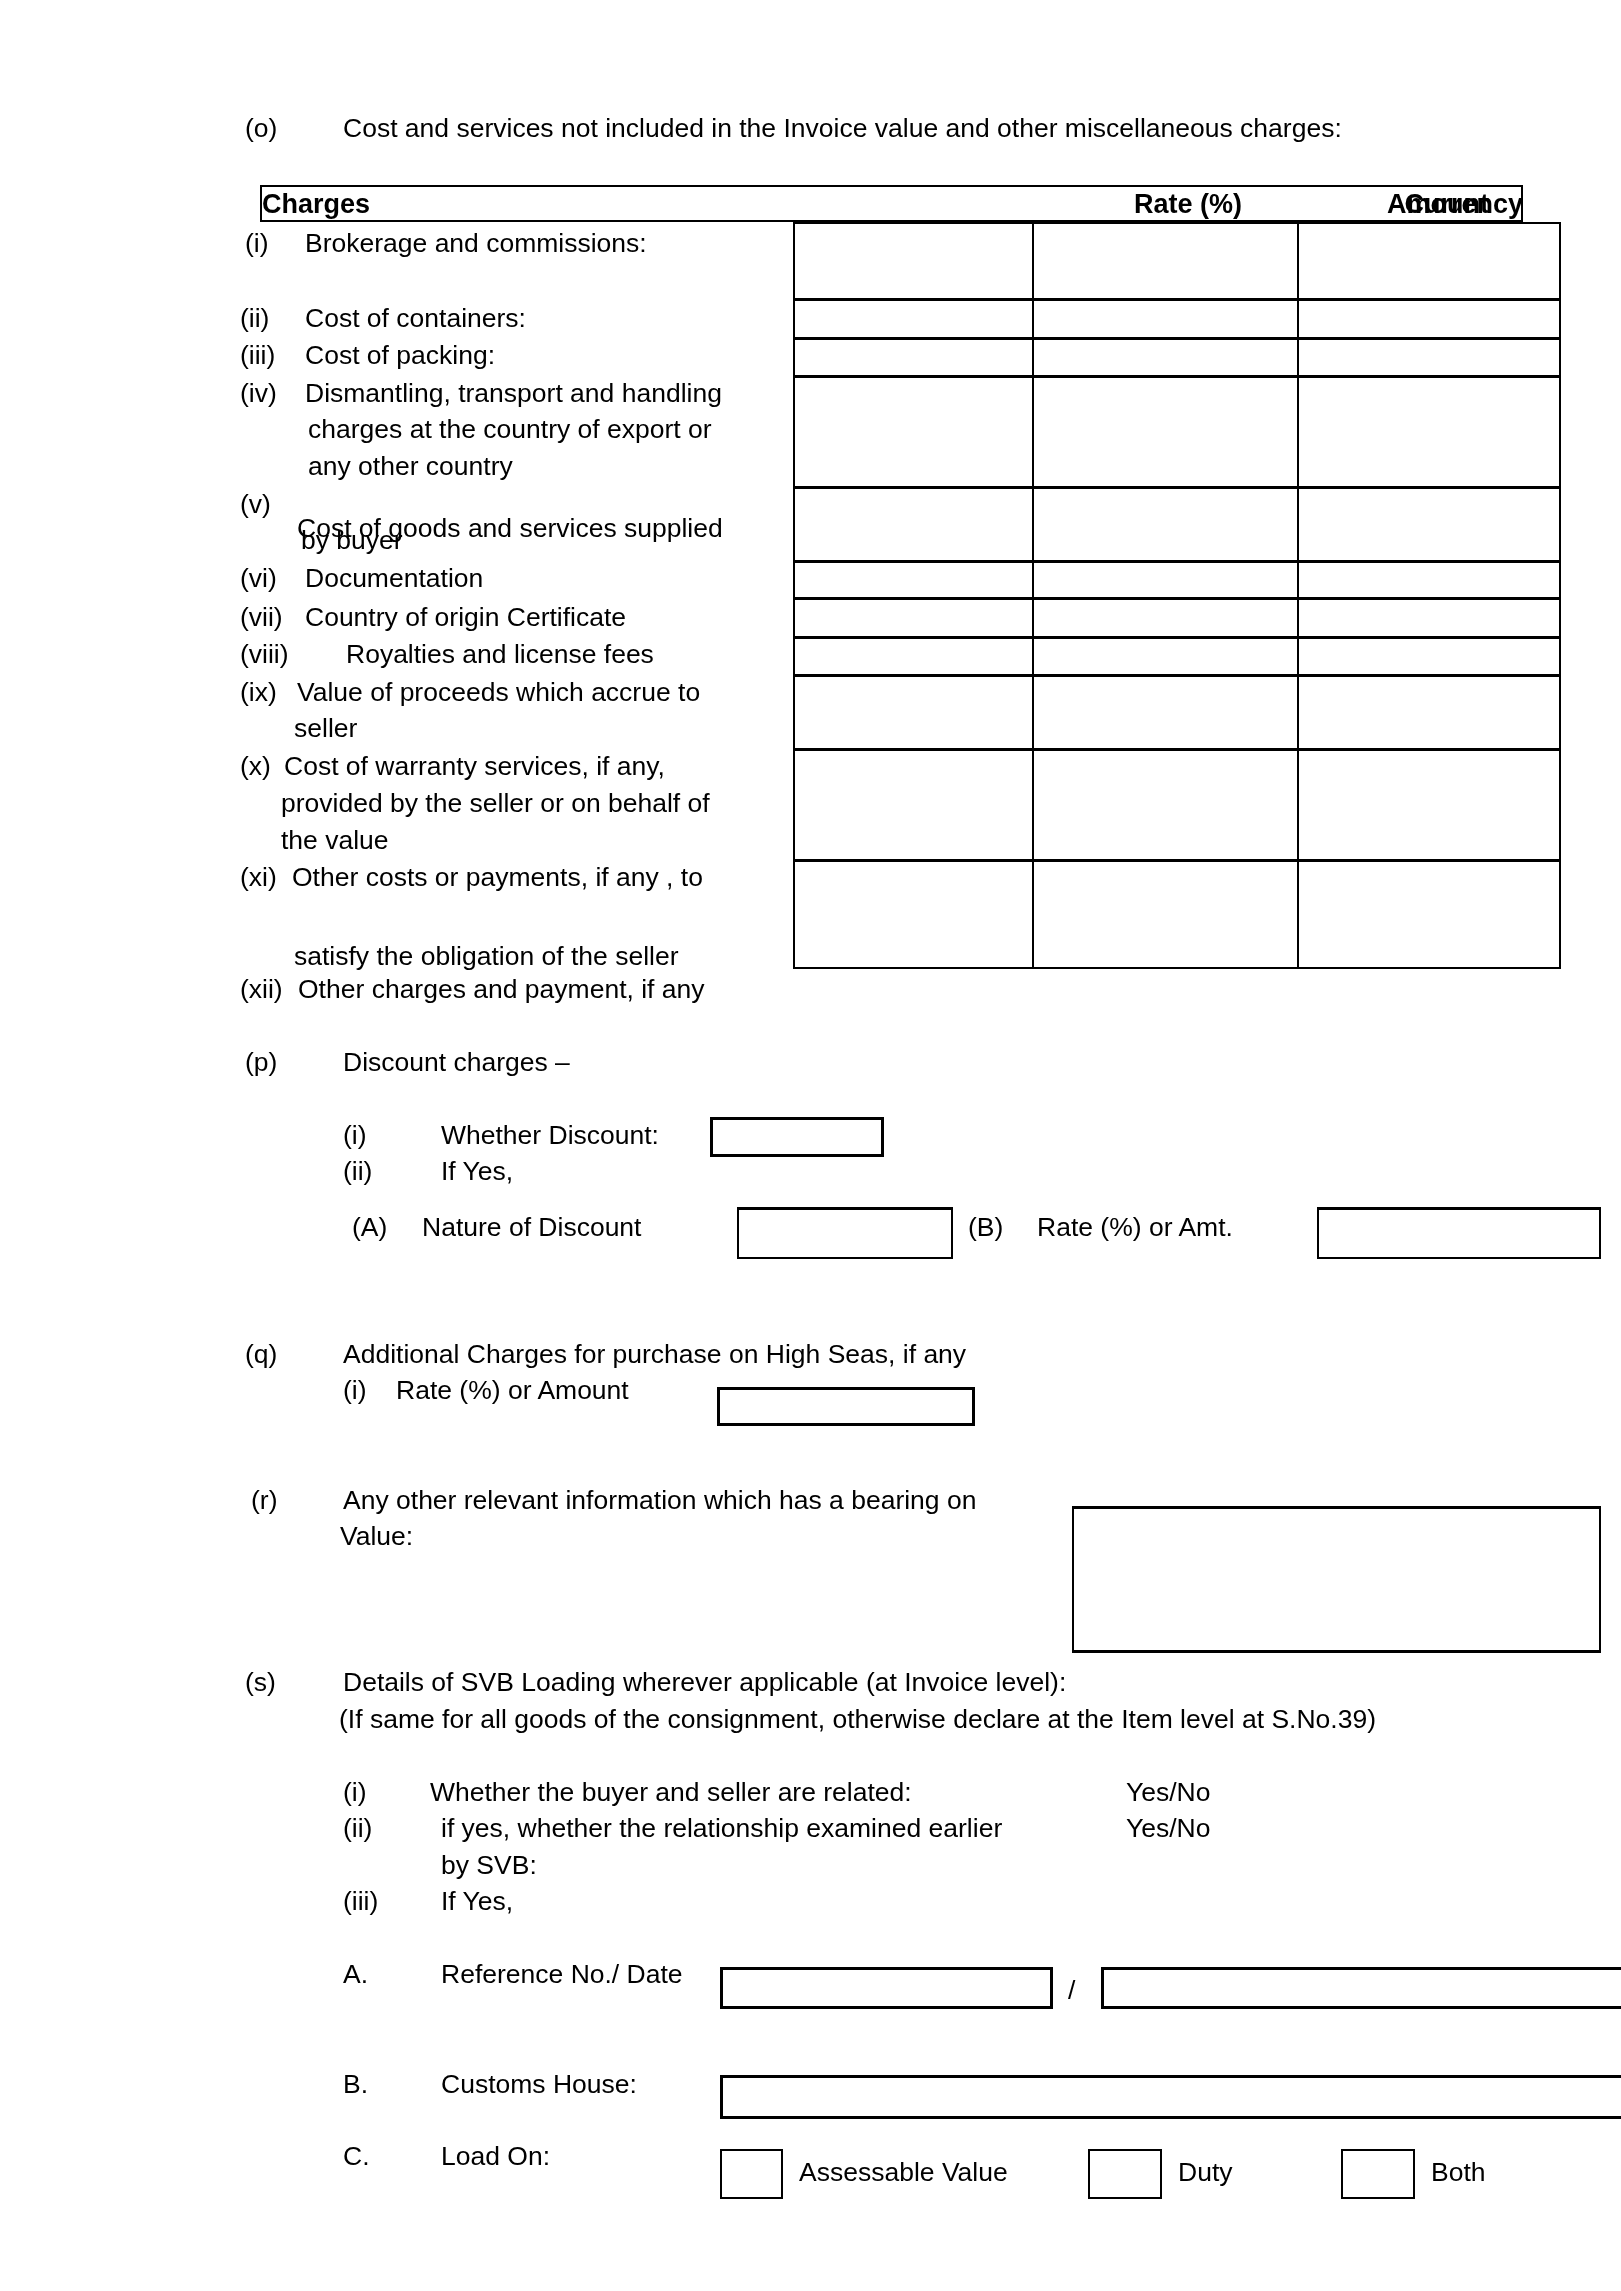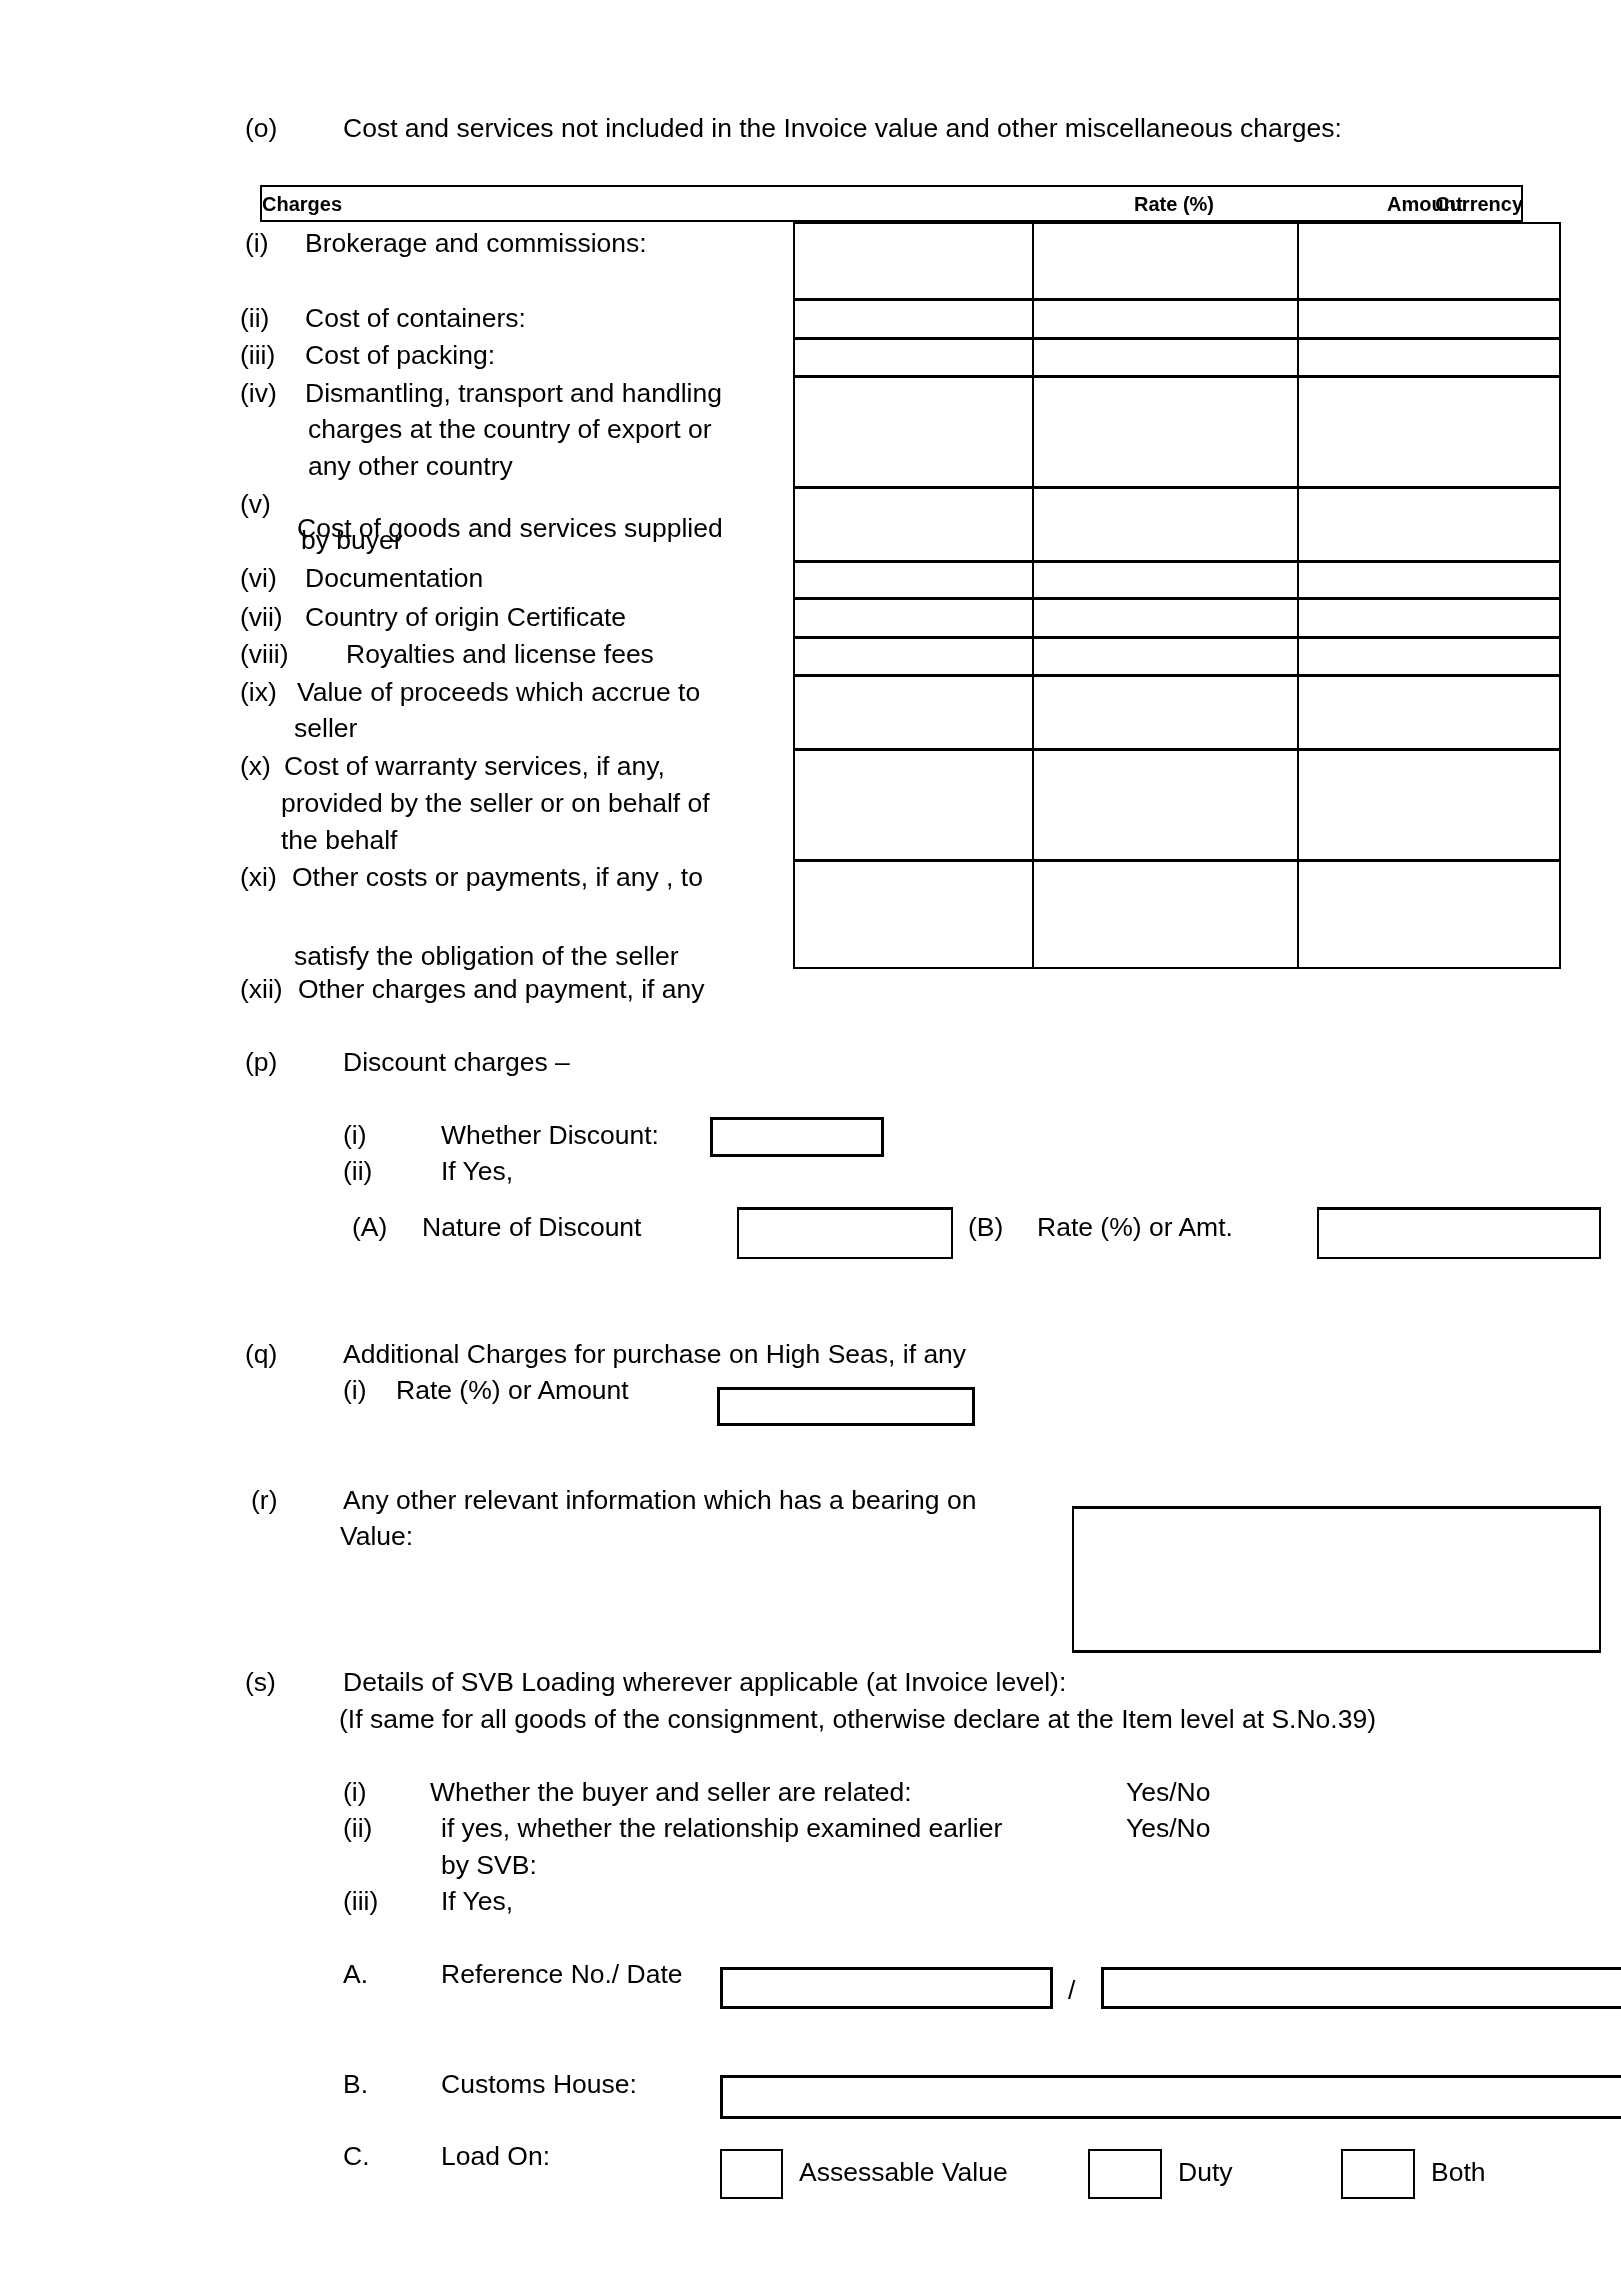--- a/index.html
+++ b/index.html
@@ -2,21 +2,21 @@
 <html><head>
 <meta charset="utf-8">
 <style>
   html, body { margin:0; padding:0; background:#ffffff; }
   body { width:1621px; height:2292px; position:relative; overflow:hidden;
          font-family:"Liberation Sans", sans-serif; color:#000; }
   .t { position:absolute; font-size:26.5px; line-height:37px; white-space:nowrap; transform:translateY(-50%); }
   .box { position:absolute; border:2px solid #000; box-sizing:border-box; background:#fff; }
   .thick { border-width:3.9px; }
   .hdr { position:absolute; left:260px; top:185px; width:1263px; height:37px; border:2px solid #000; box-sizing:border-box; }
-  .hdr span { position:absolute; top:50%; transform:translateY(-50%); font-weight:bold; font-size:20px; }
+  .hdr span { position:absolute; top:50%; transform:translateY(-50%); font-weight:bold; font-size:27px; }
   .grid { position:absolute; left:793px; top:222px; width:768px; height:747px; border:2px solid #000; box-sizing:border-box; }
   .vline { position:absolute; top:0; bottom:0; width:2px; background:#000; }
   .hline { position:absolute; left:0; right:0; height:2.9px; background:#000; }
   .chk { position:absolute; border:2px solid #000; box-sizing:border-box; }
 </style>
 </head>
 <body>
 
 <span class="t" style="left:245px;top:128px">(o)</span>
 <span class="t" style="left:343px;top:128px">Cost and services not included in the Invoice value and other miscellaneous charges:</span>
@@ -70,21 +70,21 @@
 <span class="t" style="left:240px;top:654px">(viii)</span>
 <span class="t" style="left:346px;top:654px">Royalties and license fees</span>
 
 <span class="t" style="left:240px;top:692px">(ix)</span>
 <span class="t" style="left:297px;top:692px">Value of proceeds which accrue  to</span>
 <span class="t" style="left:294px;top:728px">seller</span>
 
 <span class="t" style="left:240px;top:766px">(x)</span>
 <span class="t" style="left:284px;top:766px">Cost of warranty services, if any,</span>
 <span class="t" style="left:281px;top:803px">provided by the seller or on behalf of</span>
-<span class="t" style="left:281px;top:840px">the behalf</span>
+<span class="t" style="left:281px;top:840px">the value</span>
 
 <span class="t" style="left:240px;top:877px">(xi)</span>
 <span class="t" style="left:292px;top:877px">Other costs or payments, if any , to</span>
 <span class="t" style="left:294px;top:956px">satisfy the obligation of the seller</span>
 
 <span class="t" style="left:240px;top:989px">(xii)</span>
 <span class="t" style="left:298px;top:989px">Other charges and payment, if any</span>
 
 <span class="t" style="left:245px;top:1062px">(p)</span>
 <span class="t" style="left:343px;top:1062px">Discount charges –</span>

